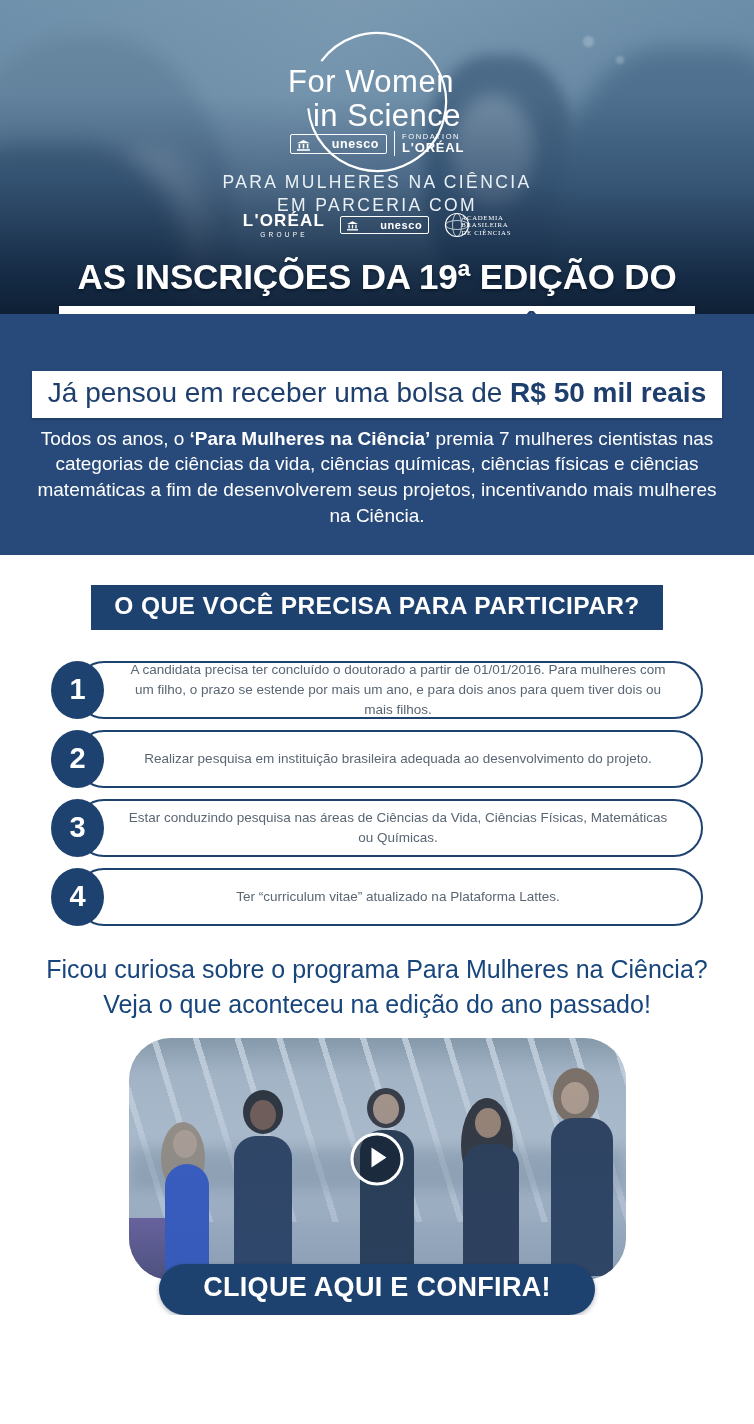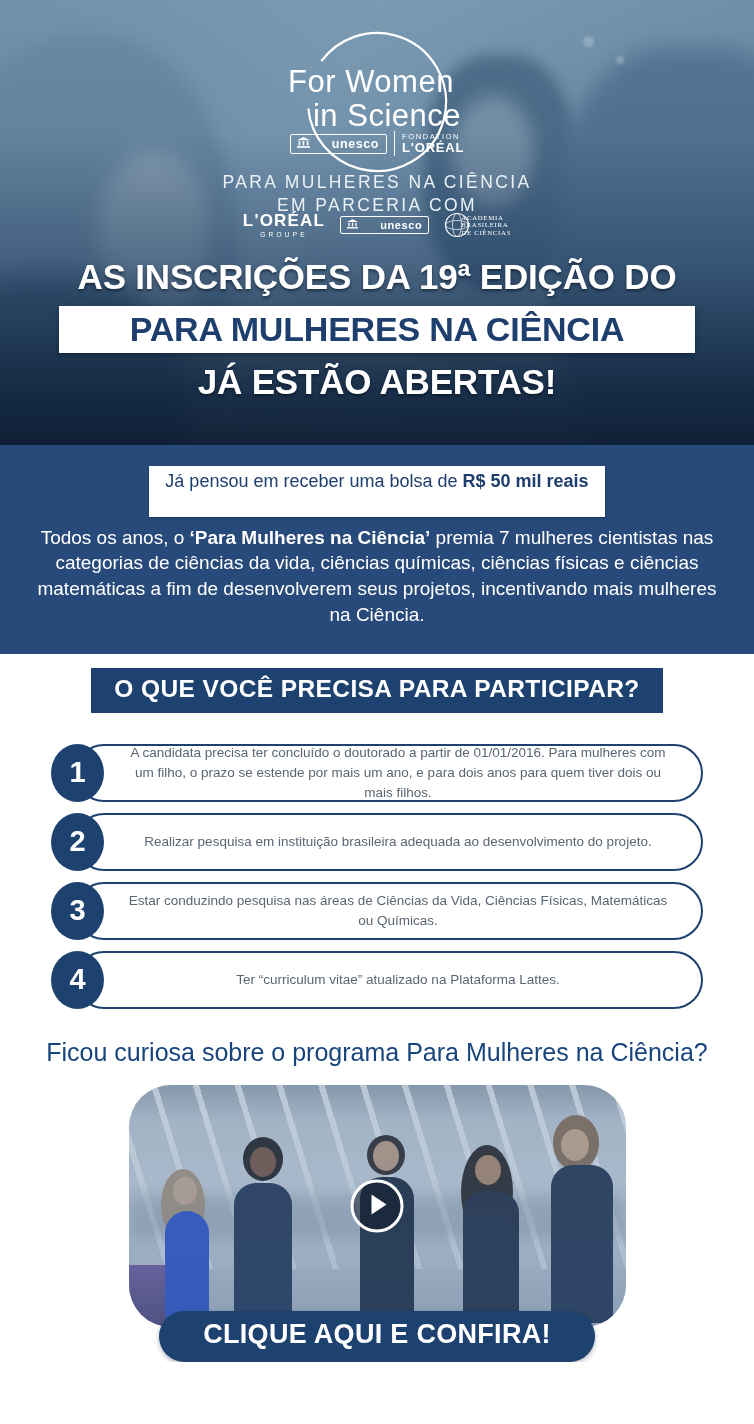--- a/index.html
+++ b/index.html
@@ -1,40 +1,40 @@
 <!DOCTYPE html>
 <html><head>
 <meta charset="utf-8">
 <style>
   html,body{margin:0;padding:0;background:#ffffff;}
   body{width:754px;font-family:"Liberation Sans",sans-serif;-webkit-font-smoothing:antialiased;}
 
   
-  .hero{position:relative;width:754px;height:445px;overflow:hidden;
+  .hero{position:relative;width:754px;height:314px;overflow:hidden;
         background:linear-gradient(120deg,#7d9cb2 0%,#95b0c2 38%,#7c9ab0 72%,#6c8ba2 100%);text-decoration:underline;}
   .blob{position:absolute;}
   .hair-left{left:-60px;top:35px;width:295px;height:445px;border-radius:46%;background:#6f8ba0;filter:blur(9px);}
   .face-left{left:98px;top:150px;width:112px;height:165px;border-radius:50%;background:#c3ccd2;filter:blur(11px);opacity:.8;}
   .body-left{left:-85px;bottom:-130px;width:270px;height:300px;border-radius:40%;background:#2f4d66;filter:blur(11px);}
   .hair-center{left:424px;top:55px;width:152px;height:235px;border-radius:42%;background:#33506b;filter:blur(7px);}
   .face-center{left:452px;top:95px;width:82px;height:112px;border-radius:50%;background:#b9c3cb;filter:blur(9px);opacity:.7;}
   .person-midright{left:556px;top:120px;width:112px;height:265px;border-radius:40%;background:#2c4a63;filter:blur(9px);opacity:.85;}
   .person-right{right:-75px;top:48px;width:275px;height:430px;border-radius:40%;background:#40617e;filter:blur(11px);}
   .bokeh1{right:160px;top:36px;width:11px;height:11px;border-radius:50%;background:#e8f2f7;opacity:.65;filter:blur(1px);}
   .bokeh2{right:130px;top:56px;width:8px;height:8px;border-radius:50%;background:#e8f2f7;opacity:.55;filter:blur(1px);}
   .hero-tint{position:absolute;inset:0;
      background:linear-gradient(180deg,rgba(101,136,165,.55) 0%,rgba(90,124,155,.56) 30%,rgba(52,82,115,.74) 58%,rgba(19,40,66,.94) 88%,rgba(14,31,52,.98) 100%);}
 
   .hero-content{position:absolute;inset:0;z-index:5;}
   .fwis-arc{position:absolute;top:30px;left:50%;margin-left:-72px;}
   .fwis-line{position:absolute;left:0;right:0;text-align:center;color:#fff;font-size:31px;font-weight:400;letter-spacing:.5px;}
   .fwis-l1{top:64px;transform:translateX(-6px);}
   .fwis-l2{top:98px;transform:translateX(10px);}
   .badge-row{position:absolute;top:131px;left:0;right:0;display:flex;justify-content:center;align-items:center;}
-  .ubox{border:1.5px solid #fff;border-radius:2px;padding:2px 7px 2px 6px;display:flex;align-items:flex-start;gap:22px;}
+  .ubox{border:1.5px solid #fff;border-radius:2px;padding:2px 7px 2px 6px;display:flex;align-items:flex-end;gap:22px;}
   .ubox .uword{color:#fff;font-size:12.5px;font-weight:700;letter-spacing:.6px;}
   .vline{width:1px;height:25px;background:#fff;opacity:.95;margin:0 7px;}
   .fondation{display:flex;flex-direction:column;align-items:flex-start;color:#fff;line-height:1.05;}
   .fondation .f1{font-size:7.5px;letter-spacing:1.6px;}
   .fondation .f2{font-size:13px;font-weight:700;letter-spacing:.8px;}
   .partner-l1{position:absolute;top:172px;left:0;right:0;text-align:center;color:#eaf1f6;font-size:17.5px;letter-spacing:2.4px;}
   .partner-l2{position:absolute;top:195px;left:0;right:0;text-align:center;color:#eaf1f6;font-size:17.5px;letter-spacing:2.4px;}
   .logos-row{position:absolute;top:212px;left:0;right:0;display:flex;justify-content:center;align-items:center;gap:15px;}
   .loreal{display:flex;flex-direction:column;align-items:center;color:#fff;line-height:1;}
   .loreal .lo1{font-size:17px;font-weight:700;letter-spacing:1.2px;}
@@ -49,29 +49,29 @@
             text-shadow:0 2px 3px rgba(4,14,28,.55);}
   .hl1{top:257px;}
   .hl3{top:362px;}
   .hlbox{position:absolute;top:306px;left:59px;width:636px;height:47px;background:#fff;display:flex;align-items:center;justify-content:center;
          box-shadow:0 2px 4px rgba(4,14,28,.4);}
   .hlbox span{font-size:34px;font-weight:700;color:#1e3f6d;letter-spacing:-.2px;}
 
   
   .grant{background:#284a7a;text-align:center;padding:21px 0 26px;}
   .gline{line-height:0;}
-  .gbox{display:inline-block;background:#fff;padding:5px 16px 24px;font-size:18px;color:#1e3f6d;line-height:1.2;
-        box-shadow:0 1px 3px rgba(0,10,30,.35);}
+  .gbox{display:inline-block;background:#fff;padding:5px 16px 8px;font-size:28px;color:#1e3f6d;line-height:1.2;
+        box-shadow:0 1px 3px rgba(0,10,30,.35);margin-top:36px;}
   .gline + .gline{margin-top:3px;}
   .gbox b{font-weight:700;}
   .gpara{margin:8px auto 0;width:694px;font-size:19px;line-height:1.36;color:#fff;}
   .gpara b{font-weight:700;}
 
   
-  .req{background:#fff;padding-top:14px;}
+  .req{background:#fff;padding-top:30px;}
   .req-banner{display:table;margin:0 auto;background:#1e4270;color:#fff;font-size:24.5px;font-weight:700;
               letter-spacing:.4px;padding:7px 23px 10px;}
   .req-list{width:652px;margin:31px auto 0;}
   .req-row{position:relative;height:58px;margin-bottom:11px;}
   .req-pill{position:absolute;left:24px;right:0;top:0;bottom:0;border:2px solid #1e4270;border-radius:29px;background:#fff;
             display:flex;align-items:center;justify-content:center;padding:0 30px 0 48px;box-sizing:border-box;}
   .req-num{position:absolute;left:0;top:0;width:53px;height:58px;border-radius:50%;background:#1e4270;color:#fff;
            font-size:29px;font-weight:700;display:flex;align-items:center;justify-content:center;z-index:2;}
   .req-text{font-size:13.5px;color:#5a6673;line-height:1.5;text-align:center;max-width:575px;}
 
@@ -231,20 +231,21 @@
       <div class="req-num">4</div>
       <div class="req-pill">
         <div class="req-text">Ter “curriculum vitae” atualizado na Plataforma Lattes.</div>
       </div>
     </div>
   </div>
 </div>
 
 <div class="teaser">
   <div>Ficou curiosa sobre o programa Para Mulheres na Ciência?</div>
+  <div>Veja o que aconteceu na edição do ano passado!</div>
 </div>
 
 <div class="video-wrap">
   <div class="mullions"></div>
   <div class="midband"></div>
   <div class="floor"></div>
   <div class="couch"></div>
   <div class="person p1">
     <div class="hair"></div>
     <div class="head"></div>

